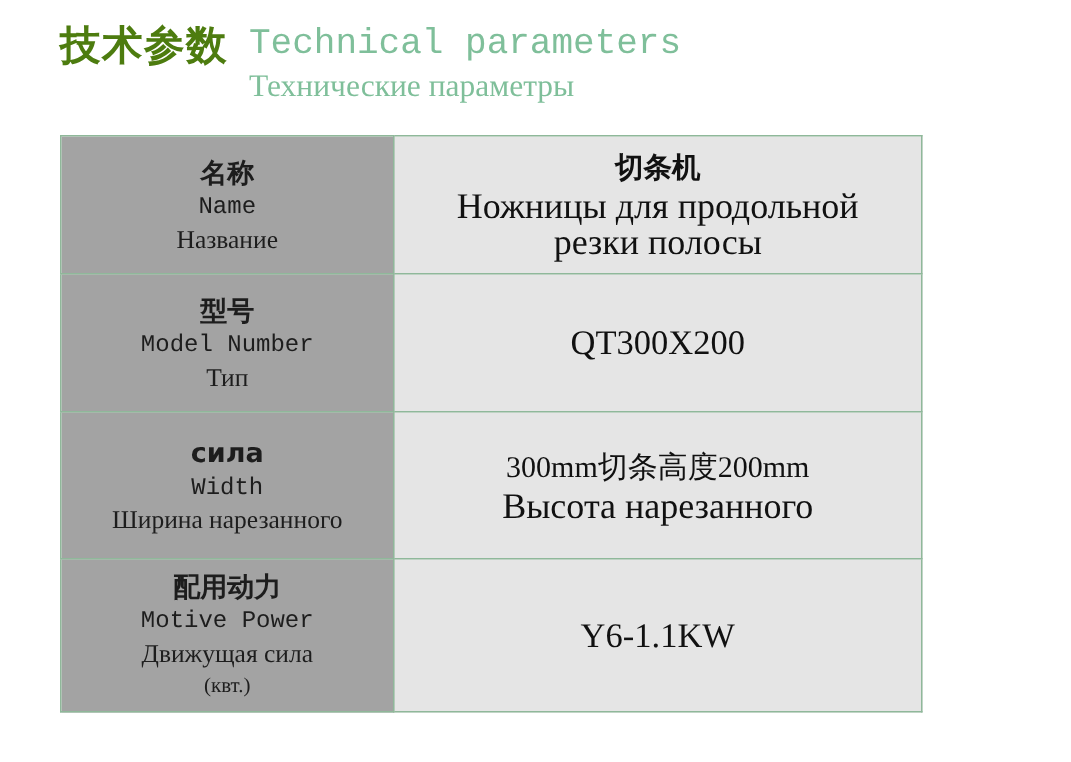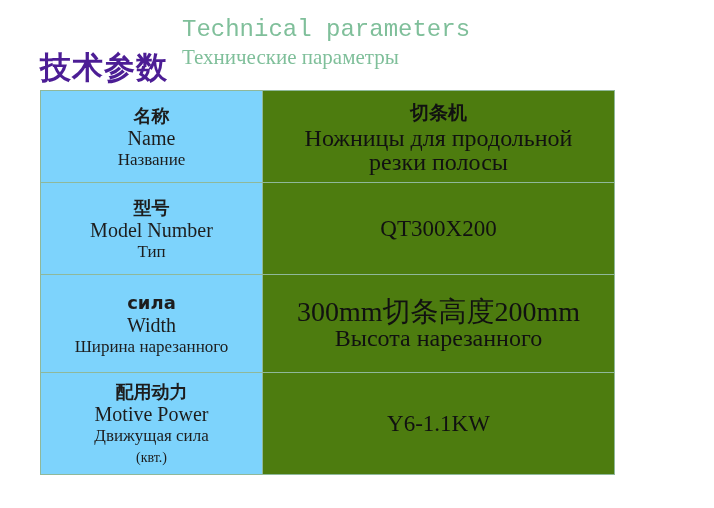--- a/index.html
+++ b/index.html
@@ -24,26 +24,25 @@
   .header {
     position: absolute;
     left: 40px;
     top: 14px;
     display: flex;
     align-items: flex-start;
   }
   .header-cn {
     font-family: "DejaVu Sans", sans-serif;
     font-weight: bold;
-    font-size: 31px;
+    font-size: 27px;
     line-height: 34px;
-    color: #4c1d95;
+    color: #4d7c0f;
     letter-spacing: 1px;
     white-space: nowrap;
-    margin-top: 36px;
   }
   .header-right {
     margin-left: 14px;
     padding-top: 2px;
   }
   .header-en {
     font-family: Liberation Mono, monospace;
     font-size: 24px;
     line-height: 28px;
     color: #7fbf9a;
@@ -68,37 +67,37 @@
   }
   .spec-table td {
     border: 1px solid #8fb89a;
     vertical-align: middle;
     text-align: center;
     padding: 6px 8px;
     box-sizing: border-box;
   }
   .label-cell {
     width: 222px;
-    background: #7dd3fc;
+    background: #a3a3a3;
   }
   .value-cell {
     width: 352px;
-    background: #4d7c0f;
+    background: #e5e5e5;
   }
 
   .lbl-cn {
     font-family: "DejaVu Sans", sans-serif;
     font-weight: bold;
     font-size: 18px;
     line-height: 25px;
     color: #1d1d1d;
   }
   .lbl-en {
-    font-family: Liberation Serif, serif;
-    font-size: 20px;
+    font-family: Liberation Mono, monospace;
+    font-size: 16px;
     line-height: 20px;
     color: #1d1d1d;
   }
   .lbl-ru {
     font-family: "Liberation Serif", serif;
     font-size: 17px;
     line-height: 23px;
     color: #1d1d1d;
     text-align: center;
   }
@@ -123,21 +122,21 @@
     color: #111111;
   }
   .val-big {
     font-family: Liberation Serif, serif;
     font-size: 23px;
     line-height: 30px;
     color: #111111;
   }
   .val-mix {
     font-family: "Liberation Serif", serif;
-    font-size: 28px;
+    font-size: 20px;
     line-height: 28px;
     color: #111111;
   }
 
   .row-1 { height: 92px; }
   .row-2 { height: 92px; }
   .row-3 { height: 98px; }
   .row-4 { height: 92px; }
 </style>
 </head>

